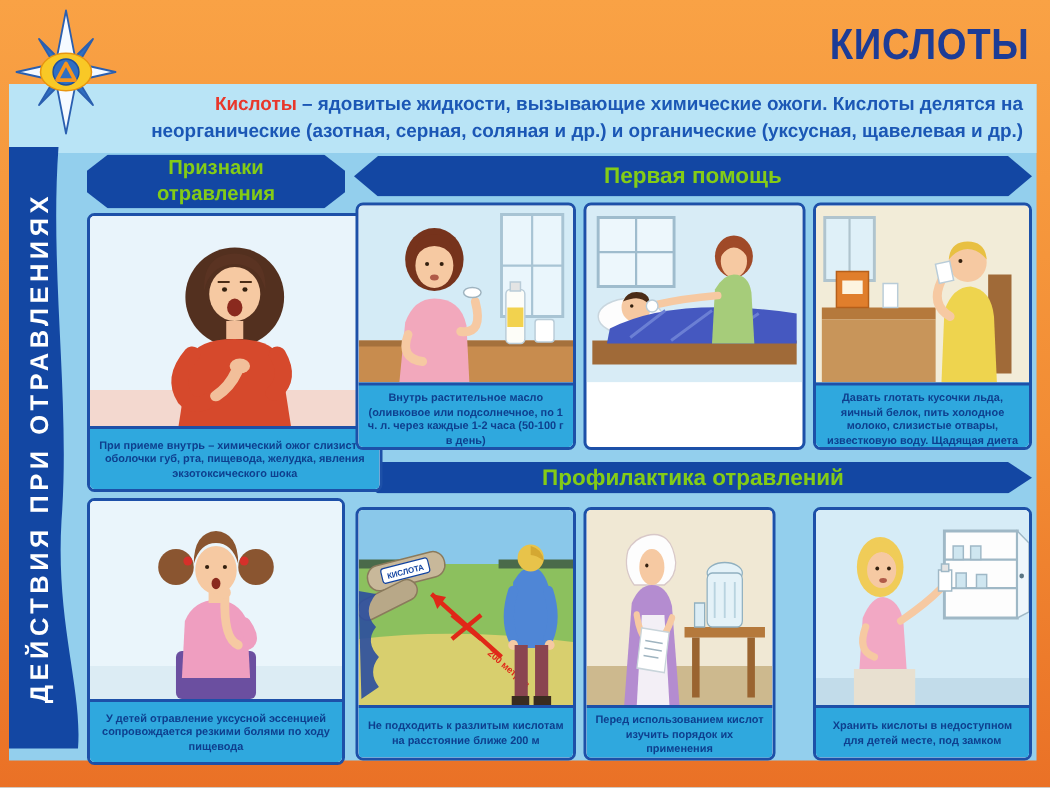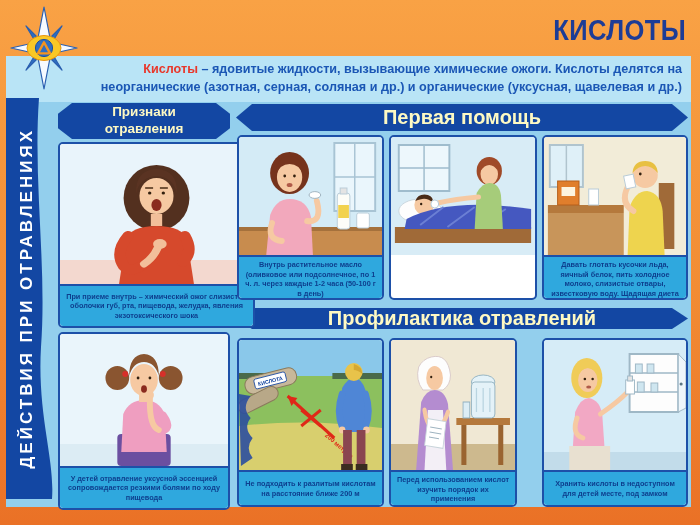--- a/index.html
+++ b/index.html
@@ -12,26 +12,26 @@
     color:#1d3c96;letter-spacing:.5px;transform:scaleX(.88);transform-origin:100% 50%;}
   .intro{position:absolute;left:92px;right:18px;top:60px;margin:0;text-align:right;
     font-size:12.6px;line-height:1.45;font-weight:600;color:#1b57b5;}
   .intro .term{color:#e8372b;font-weight:700;}
   .emblem{position:absolute;left:10px;top:6px;}
   .ribbon-shape{position:absolute;left:4px;top:97px;}
   .ribbon-text{position:absolute;left:5px;top:100px;width:44px;height:396px;
     display:flex;align-items:center;justify-content:center;}
   .ribbon-text span{writing-mode:vertical-rl;transform:rotate(180deg);white-space:nowrap;
     color:#ffffff;font-weight:700;font-size:17px;letter-spacing:3px;}
-  .banner{position:absolute;background:#1347a3;color:#fef9c3;font-weight:700;
+  .banner{position:absolute;background:#1347a3;color:#84cc16;font-weight:700;
     display:flex;align-items:center;justify-content:center;text-align:center;}
   .banner.hex{clip-path:polygon(16px 0,calc(100% - 16px) 0,100% 50%,calc(100% - 16px) 100%,16px 100%,0 50%);}
   .banner.oct{clip-path:polygon(14px 0,calc(100% - 14px) 0,100% 30%,100% 70%,calc(100% - 14px) 100%,14px 100%,0 70%,0 30%);}
   .banner .w2{display:block;width:110px;line-height:1.25;font-size:13.5px;}
-  .banner .w1{font-size:20px;}
+  .banner .w1{font-size:15px;}
   .panel{position:absolute;border:2px solid #1d50a8;border-radius:5px;overflow:hidden;
     background:#ffffff;display:flex;flex-direction:column;box-sizing:border-box;}
   .art{width:100%;flex:0 0 auto;overflow:hidden;}
   .art svg{display:block;width:100%;height:100%;}
   .caption{flex:1 1 auto;background:#2fa8de;border-top:2px solid #1d50a8;color:#0e3f8e;
     font-size:7.3px;font-weight:700;line-height:1.32;text-align:center;padding:3px 4px;
     display:flex;align-items:center;justify-content:center;}
 </style>
 </head>
 <body>

